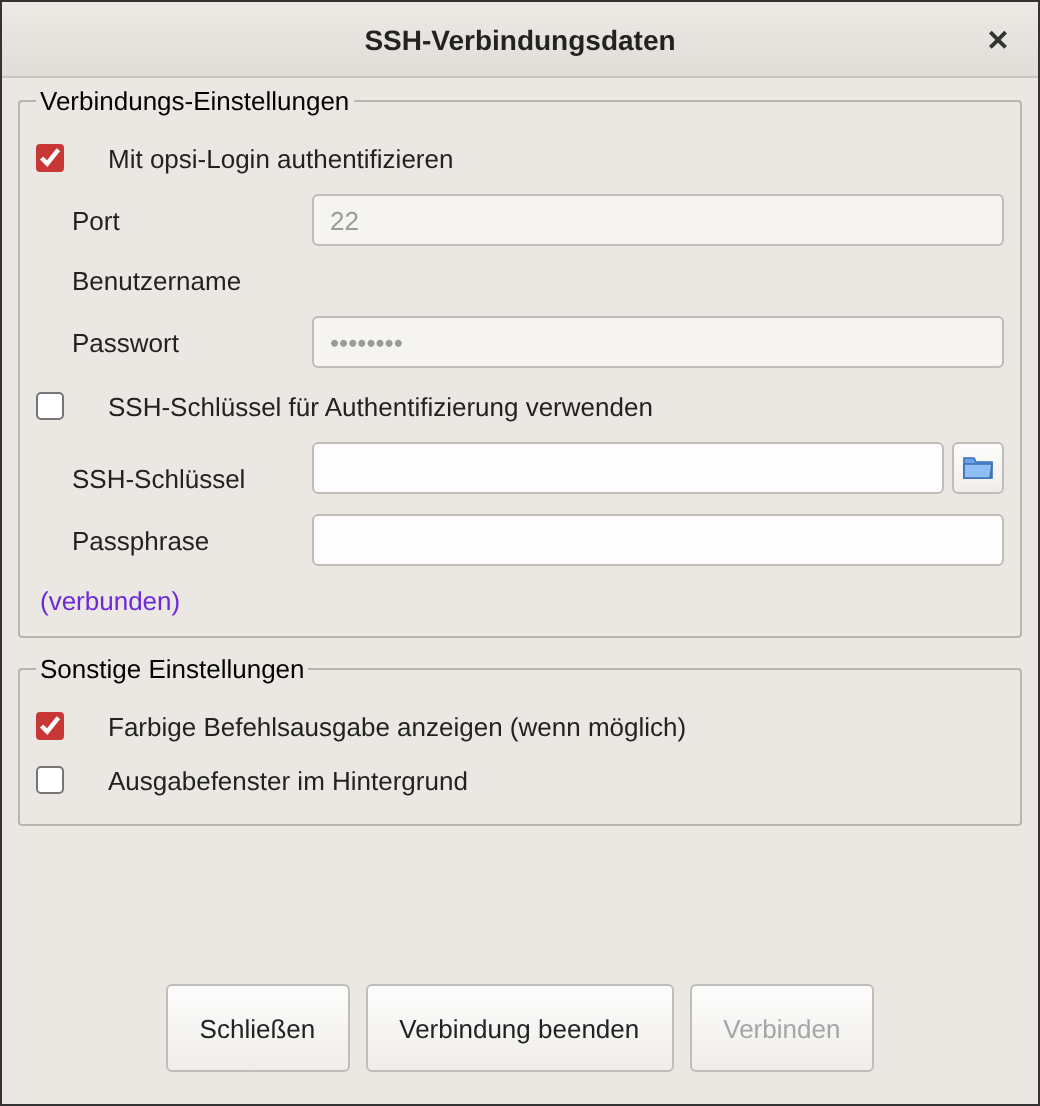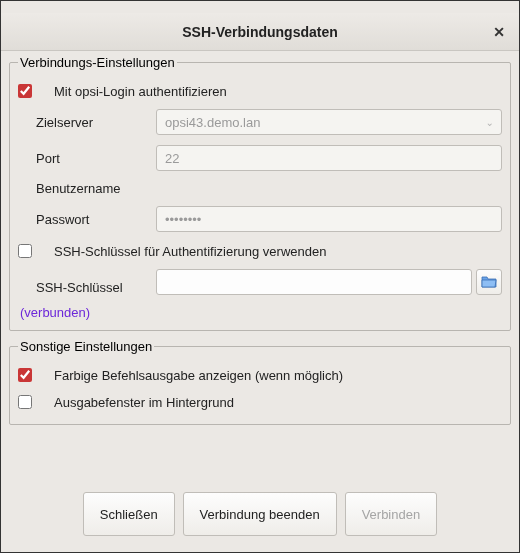--- a/index.html
+++ b/index.html
@@ -20,21 +20,20 @@
       flex-direction: column;
     }
     .titlebar {
       background: linear-gradient(#edeae6, #e0ddd8);
       border-bottom: 1px solid #c9c6c1;
       height: 38px;
       display: flex;
       align-items: center;
       justify-content: center;
       position: relative;
-      margin-top: 12px;
     }
     .titlebar-title {
       font-weight: bold;
       font-size: 14px;
       color: #222;
     }
     .close-btn {
       position: absolute;
       right: 10px;
       top: 50%;
@@ -184,27 +183,20 @@
   <div class="content">
 
     <fieldset>
       <legend>Verbindungs-Einstellungen</legend>
 
       <div class="checkbox-row">
         <input type="checkbox" id="cb1" checked="" style="">
         <label for="cb1">Mit opsi-Login authentifizieren</label>
       </div>
 
-      <div class="field-row">
-        <div class="field-label">Zielserver</div>
-        <div class="select-wrap">
-          <input class="field-input" disabled="" value="opsi43.demo.lan" style="">
-          <span class="select-chevron">⌄</span>
-        </div>
-      </div>
 
       <div class="field-row">
         <div class="field-label">Port</div>
         <input class="field-input" disabled="" value="22" style="">
       </div>
 
       <div class="field-row">
         <div class="field-label">Benutzername</div>
       </div>
 
@@ -222,20 +214,24 @@
         <div class="field-label">SSH-Schlüssel</div>
         <input class="field-input" value="" style="">
         <button class="browse-btn">
           <svg width="16" height="14" viewBox="0 0 16 14">
             <path d="M1 3 L1 12 L15 12 L15 4 L7 4 L6 2 L1 2 Z" fill="#6aa3e8" stroke="#3a6fb5" stroke-width="0.8"></path>
             <path d="M1 5 L15 5 L14 12 L1 12 Z" fill="#8ebef4" stroke="#3a6fb5" stroke-width="0.8"></path>
           </svg>
         </button>
       </div>
 
+      <div class="field-row">
+        <div class="field-label">Passphrase</div>
+        <input class="field-input" value="" style="">
+      </div>
 
       <div class="status-text">(verbunden)</div>
     </fieldset>
 
     <fieldset>
       <legend>Sonstige Einstellungen</legend>
 
       <div class="checkbox-row">
         <input type="checkbox" id="cb3" checked="" style="">
         <label for="cb3">Farbige Befehlsausgabe anzeigen (wenn möglich)</label>

